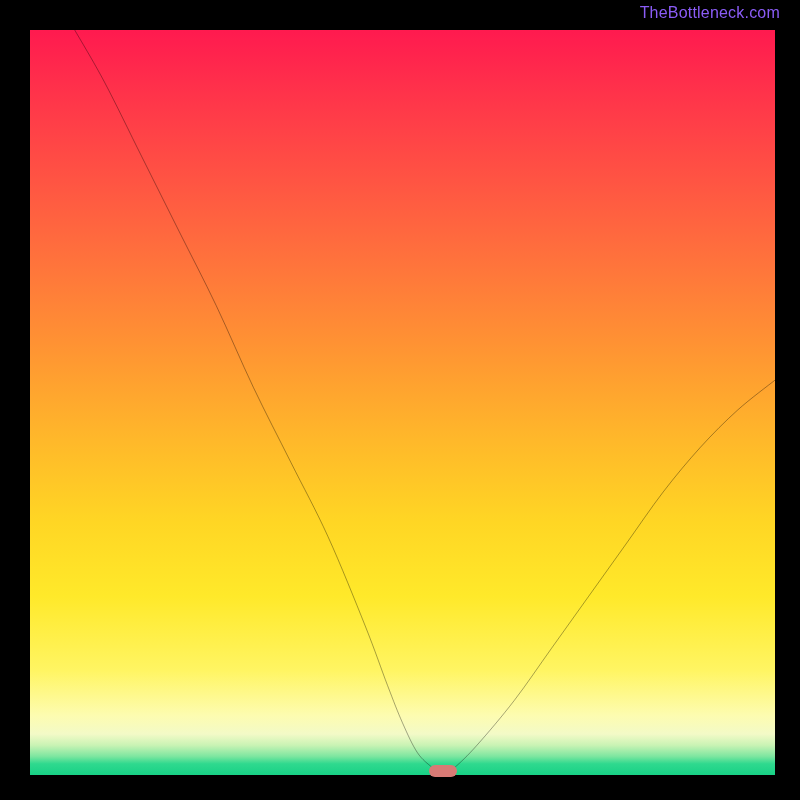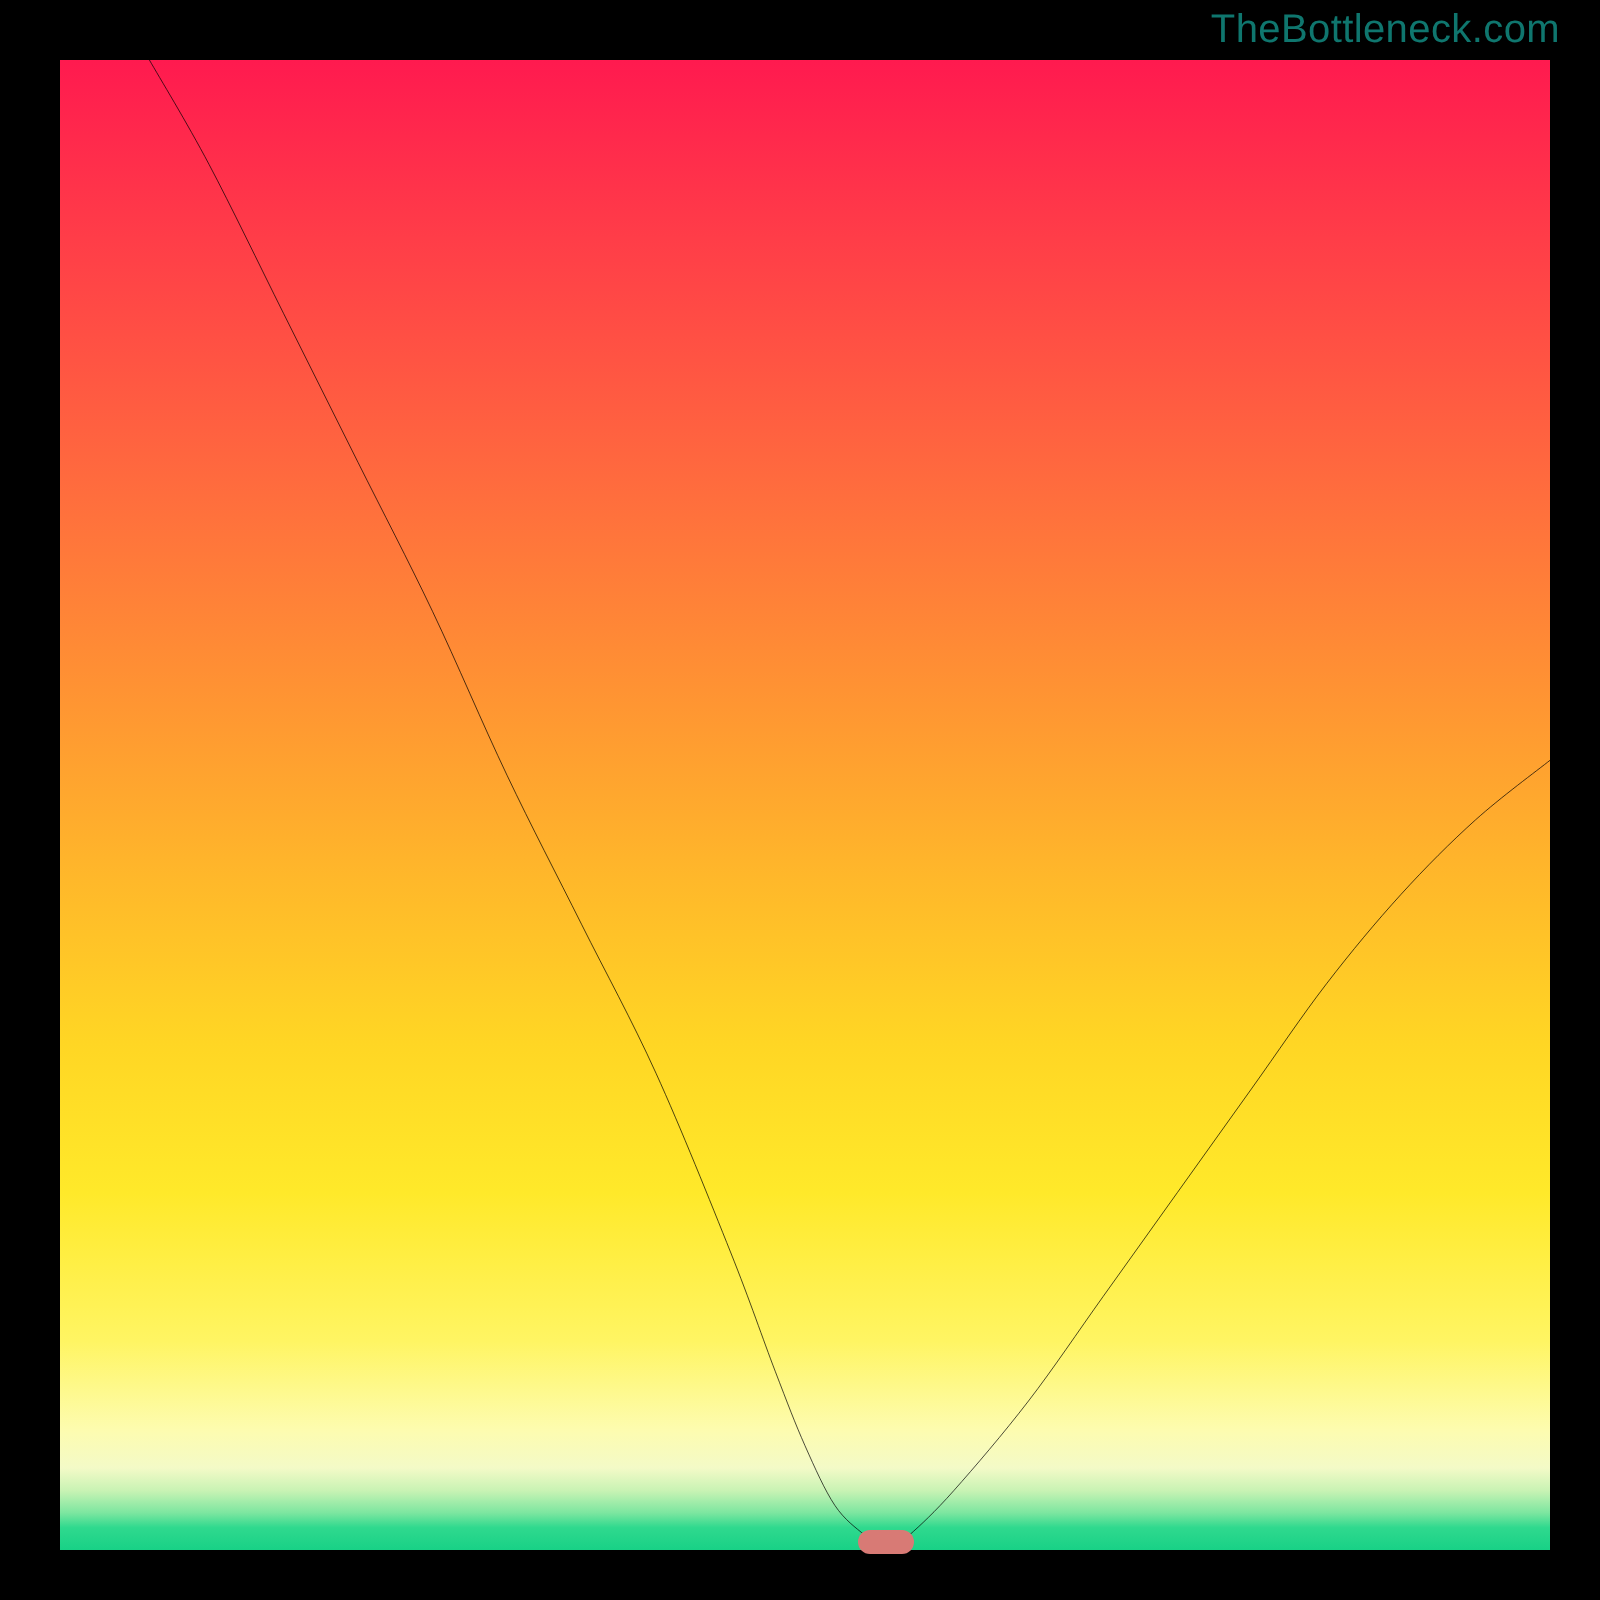--- a/index.html
+++ b/index.html
@@ -55,22 +55,22 @@
     width: 28px;
     height: 12px;
     background: #d87a75;
     border-radius: 6px;
     transform: translate(-50%, -50%);
   }
   .watermark {
     position: absolute;
     top: 4px;
     right: 20px;
-    color: #0f766e;
-    font-size: 20px;
+    color: #8b5cf6;
+    font-size: 16px;
     letter-spacing: 0.2px;
     user-select: none;
   }
 </style>
 </head>
 <body>
 
 <div class="frame">
 
   <div class="plot-area">

